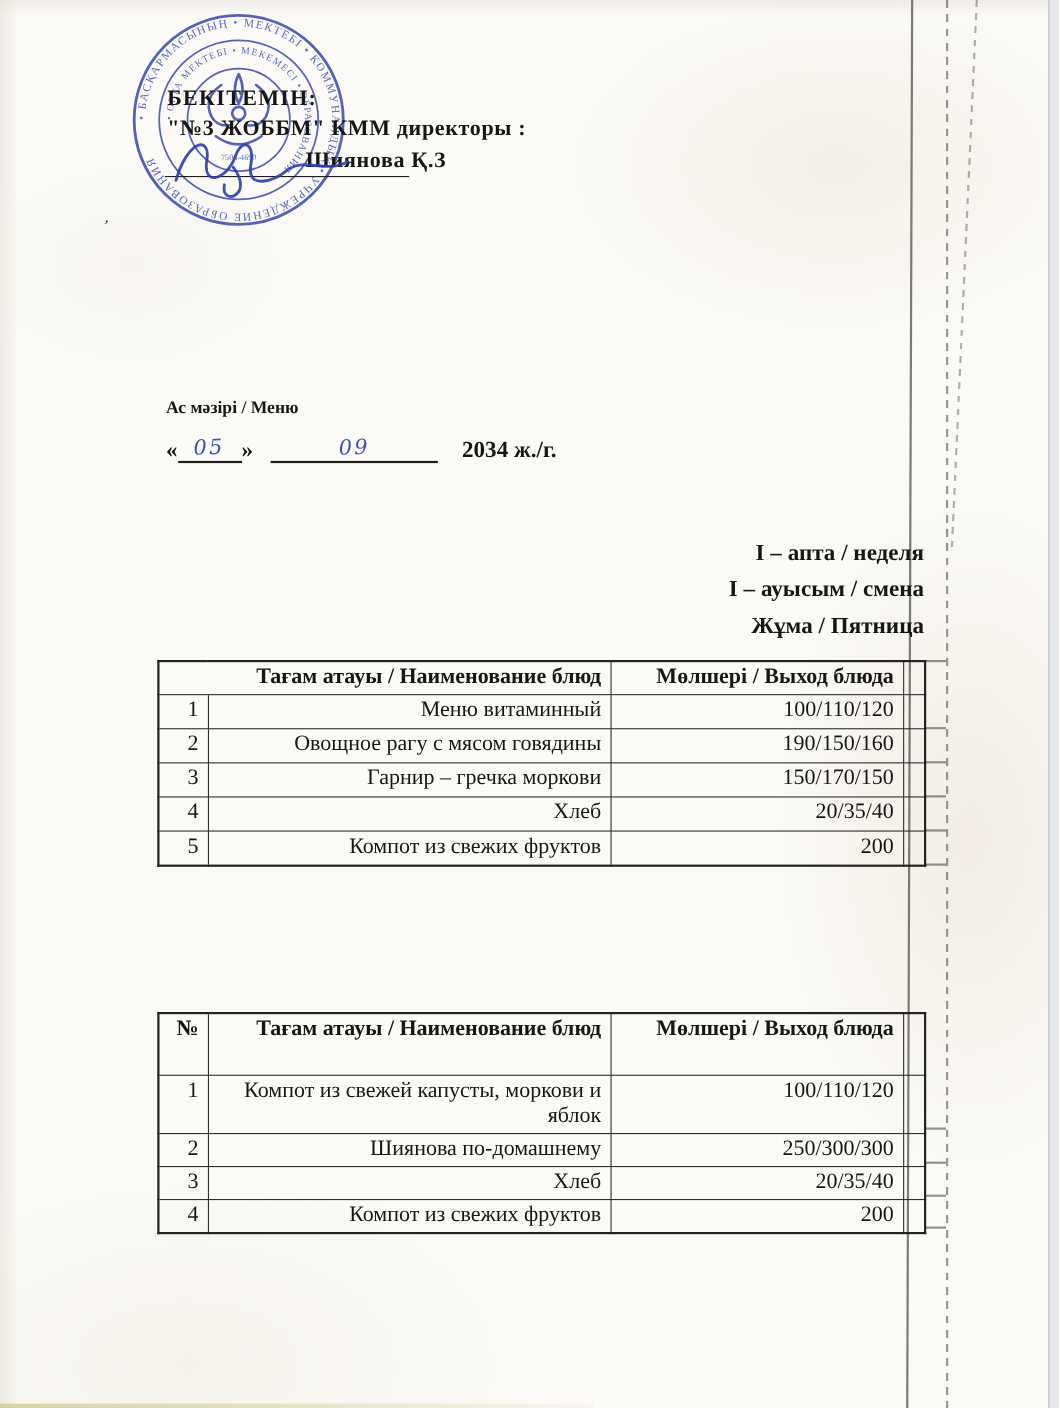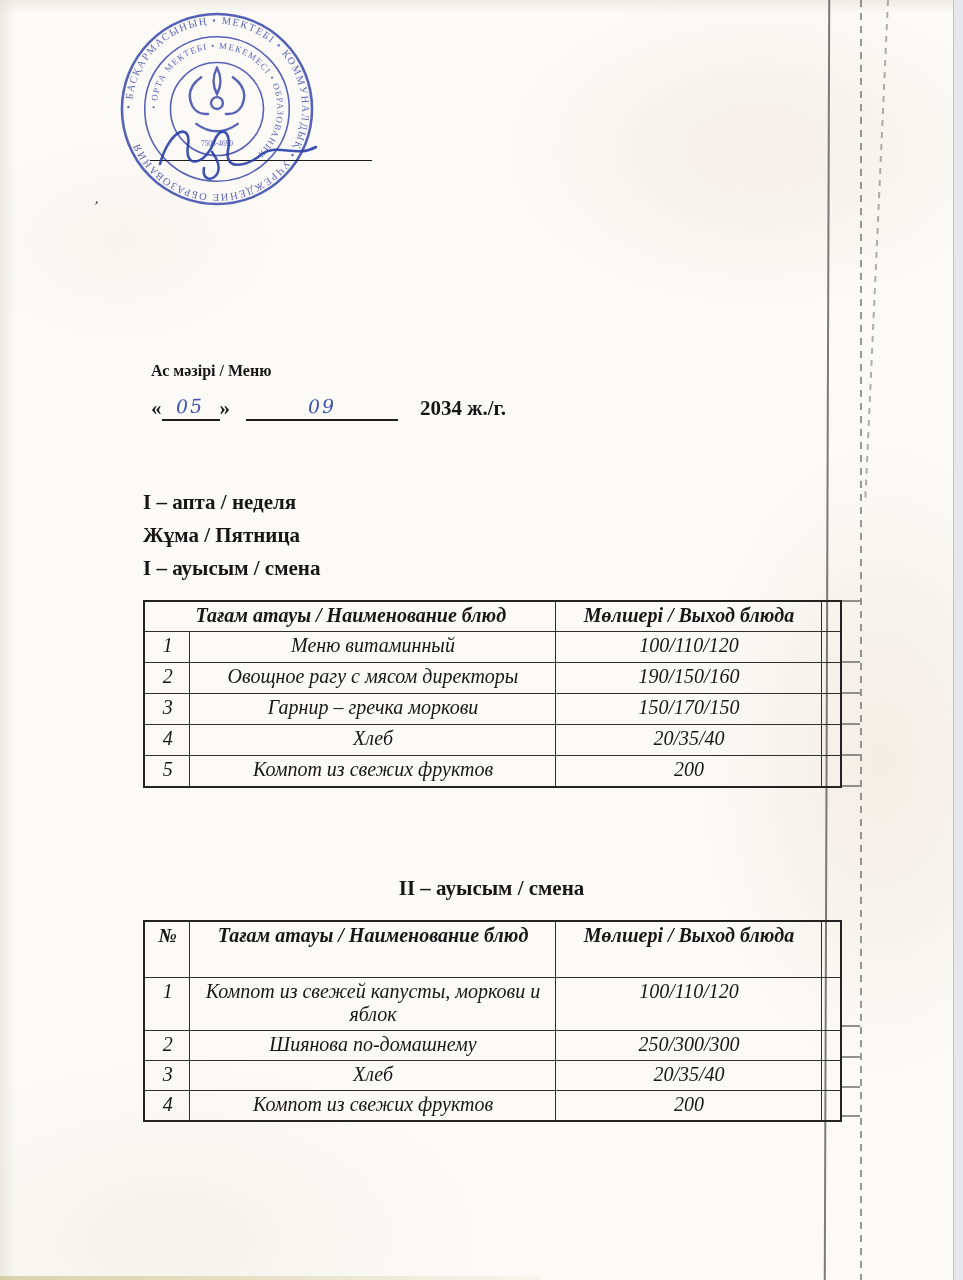--- a/index.html
+++ b/index.html
@@ -37,27 +37,27 @@
   .signature{left:150px;top:112px;width:190px;height:80px;}
   
   .menu-title{left:151px;top:362px;font-size:16px;font-weight:bold;}
   .date-line{left:151px;top:394px;font-size:21px;font-weight:bold;white-space:nowrap;}
   .blank{display:inline-block;border-bottom:2px solid #1d1d1d;text-align:center;vertical-align:bottom;}
   .blank.day{width:58px;}
   .blank.month{width:152px;margin-left:16px;margin-right:22px;}
   .hw{font-family:"DejaVu Serif",serif;font-style:italic;font-weight:normal;
       color:#3a50b5;font-size:19px;letter-spacing:2px;display:inline-block;transform:rotate(-2deg);}
   
-  .headings{left:143px;top:486px;width:697px;text-align:left;font-size:21px;font-weight:bold;line-height:33px;}
+  .headings{left:143px;top:486px;width:697px;text-align:right;font-size:21px;font-weight:bold;line-height:33px;}
   .shift2-heading{left:143px;top:876px;width:697px;text-align:center;font-size:21px;font-weight:bold;}
   
   table.menu{border-collapse:collapse;table-layout:fixed;width:697px;font-size:20px;
              border:2.4px solid #232323;background:transparent;}
   table.menu td,table.menu th{border:1.5px solid #2e2e2e;padding:2px 8px 4px 10px;
-             vertical-align:top;text-align:center;font-weight:normal;overflow:hidden;font-style:italic;}
+             vertical-align:top;text-align:right;font-weight:normal;overflow:hidden;}
   table.menu th{font-weight:bold;}
   td.num,th.num{text-align:center;padding-left:2px;padding-right:2px;}
   th.span-center{text-align:center;}
   th.portion-center{text-align:center;}
   .t1{left:143px;top:600px;}
   .t2{left:143px;top:920px;}
   .t1 tr{height:31px;} .t1 tr.hdr{height:30px;}
   .t2 tr{height:30px;} .t2 tr.hdr{height:56px;} .t2 tr.r1{height:49px;}
   .th-name{padding-right:70px;}
 </style>
@@ -110,39 +110,44 @@
       <g stroke="#2e3ca8" stroke-width="2.4" fill="none" opacity="0.8" stroke-linecap="round" filter="url(#sb)">
         <path d="M100,58 q-7,14 0,27 q7,-13 0,-27"></path>
         <path d="M84,68 q-17,12 -9,29 q5,9 16,8"></path>
         <path d="M116,68 q17,12 9,29 q-5,9 -16,8"></path>
         <path d="M79,115 q21,15 42,0"></path>
         <circle cx="100" cy="94" r="6"></circle>
       </g>
     </svg>
   </div>
 
+  <div class="abs approval">
+    <div class="l1">БЕКІТЕМІН:</div>
+    <div class="l2">"№3 ЖОББМ" КММ  директоры :</div>
+    <div class="l3">Шиянова Қ.З</div>
+  </div>
   <div class="abs sigline"></div>
   <div class="abs signature">
     <svg viewBox="0 0 190 80" width="190" height="80">
       <g stroke="#2b3faa" stroke-width="2.6" fill="none" stroke-linecap="round" opacity="0.9">
         <path d="M10,52 C20,16 42,10 38,34 C34,58 56,52 64,30 C70,13 82,18 78,38 C74,60 98,54 112,42 C128,31 146,46 166,35"></path>
         <path d="M62,40 C82,66 50,76 54,56"></path>
       </g>
     </svg>
   </div>
 
   <div class="abs menu-title">Ас мәзірі / Меню</div>
   <div class="abs date-line">
     <span>«</span><span class="blank day"><span class="hw">05</span></span><span>»</span><span class="blank month"><span class="hw">09</span></span><span>2034 ж./г.</span>
   </div>
 
   <div class="abs headings">
     <div>I – апта / неделя</div>
+    <div>I – ауысым / смена</div>
     <div>Жұма / Пятница</div>
-    <div>I – ауысым / смена</div>
   </div>
 
   <table class="menu abs t1">
     <colgroup>
         <col style="width:45px">
         <col style="width:366px">
         <col style="width:266px">
         <col style="width:20px">
       </colgroup>
     <tbody>
@@ -152,21 +157,21 @@
       <th></th>
     </tr>
     <tr>
       <td class="num">1</td>
       <td>Меню витаминный</td>
       <td>100/110/120</td>
       <td></td>
     </tr>
     <tr>
       <td class="num">2</td>
-      <td>Овощное рагу с мясом директоры</td>
+      <td>Овощное рагу с мясом говядины</td>
       <td>190/150/160</td>
       <td></td>
     </tr>
     <tr>
       <td class="num">3</td>
       <td>Гарнир – гречка моркови</td>
       <td>150/170/150</td>
       <td></td>
     </tr>
     <tr>
@@ -177,21 +182,20 @@
     </tr>
     <tr>
       <td class="num">5</td>
       <td>Компот из свежих фруктов</td>
       <td>200</td>
       <td></td>
     </tr>
   </tbody>
     </table>
 
-  <div class="abs shift2-heading">II – ауысым / смена</div>
 
   <table class="menu abs t2">
     <colgroup>
         <col style="width:45px">
         <col style="width:366px">
         <col style="width:266px">
         <col style="width:20px">
       </colgroup>
     <tbody>
         <tr class="hdr">

